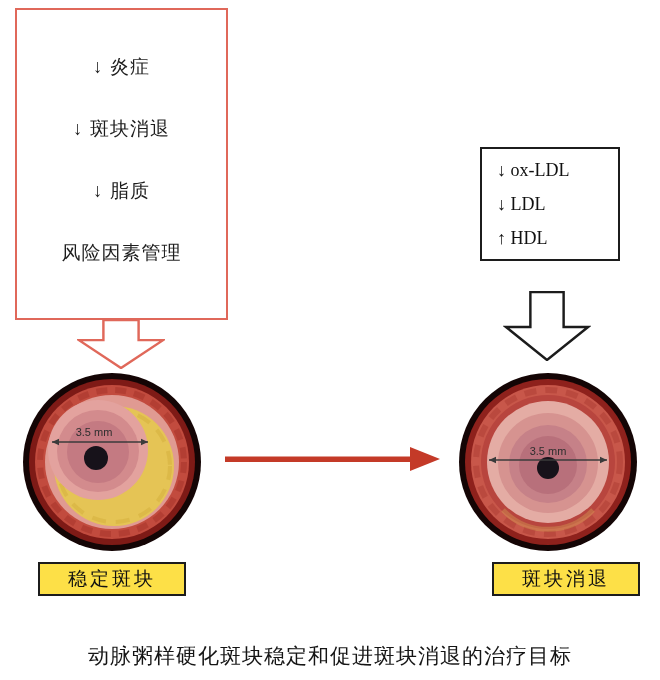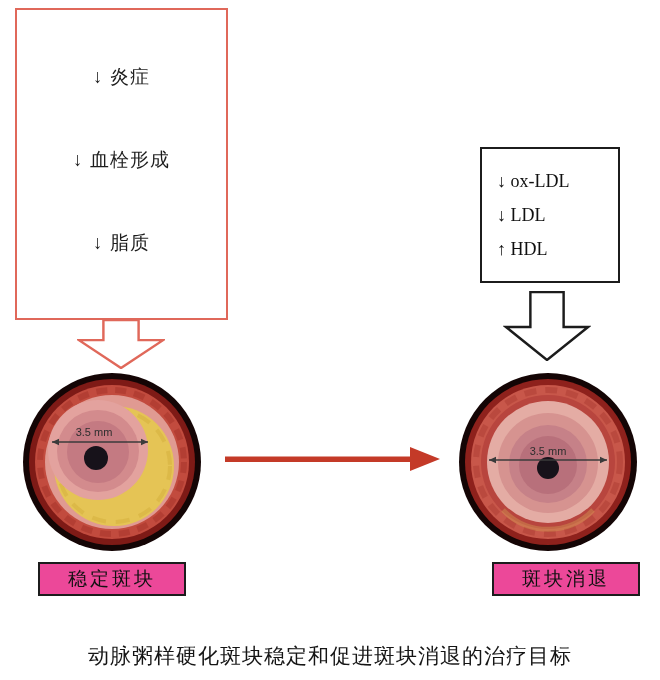--- a/index.html
+++ b/index.html
@@ -9,62 +9,63 @@
   .box { position:absolute; background:#fff; }
   .left-box {
     left:15px; top:8px; width:213px; height:312px;
     border:2px solid #e0685a;
     display:flex; flex-direction:column; justify-content:space-around; align-items:center;
     padding:26px 6px 34px;
   }
   .factor { font-size:19px; color:#1d1d1d; letter-spacing:1px; white-space:nowrap; }
 
   .right-box {
-    left:480px; top:147px; width:140px; height:136px;
+    left:480px; top:147px; width:140px; height:114px;
     border:2px solid #1c1c1c;
     display:flex; flex-direction:column; justify-content:center; gap:13px;
     padding-left:15px;
   }
   .lipid { font-family:"Liberation Serif", serif; font-size:18px; color:#101010; white-space:nowrap; }
 
   .down-arrow { position:absolute; display:block; }
   .arrow-left-pos { left:77px; top:319px; width:88px; height:50px; }
   .arrow-right-pos { left:503px; top:291px; width:88px; height:70px; }
 
   .artery { position:absolute; width:180px; height:180px; display:block; }
   .artery-left-pos { left:22px; top:372px; }
   .artery-right-pos { left:458px; top:372px; }
 
   .transition-arrow { position:absolute; left:225px; top:446px; width:215px; height:26px; display:block; }
 
   .label-box {
     position:absolute; width:148px; height:34px;
-    border:2px solid #1c1c1c; background:#ec4899;
+    border:2px solid #1c1c1c; background:#fde047;
     display:flex; align-items:center; justify-content:center;
     font-size:19px; color:#111; letter-spacing:3px; white-space:nowrap;text-align:right;
   }
   .label-left-pos { left:38px; top:562px; }
   .label-right-pos { left:474px; top:562px;margin-left:18px; }
 
   .caption {
     position:absolute; left:0; top:642px; width:660px;
     text-align:center; font-size:21px; color:#151515; letter-spacing:1px;
   }
 
   .mm-text { font-family:"Liberation Sans", sans-serif; font-size:11px; fill:#2e2e2e; }
 </style>
 </head>
 <body>
 
 <div class="stage">
 
   <div class="box left-box">
     <div class="factor">↓ 炎症</div>
-    <div class="factor">↓ 血栓形成</div>
+    <div class="factor">↓ 斑块消退</div>
     <div class="factor">↓ 脂质</div>
+    <div class="factor">风险因素管理</div>
   </div>
 
   <svg class="down-arrow arrow-left-pos" viewBox="0 0 90 52" preserveAspectRatio="none">
     <polygon points="27,1 63,1 63,22 88,22 45,51 2,22 27,22" fill="#ffffff" stroke="#e0685a" stroke-width="2.5" stroke-linejoin="miter"></polygon>
   </svg>
 
   <div class="box right-box">
     <div class="lipid">↓ ox-LDL</div>
     <div class="lipid">↓ LDL</div>
     <div class="lipid">↑ HDL</div>

